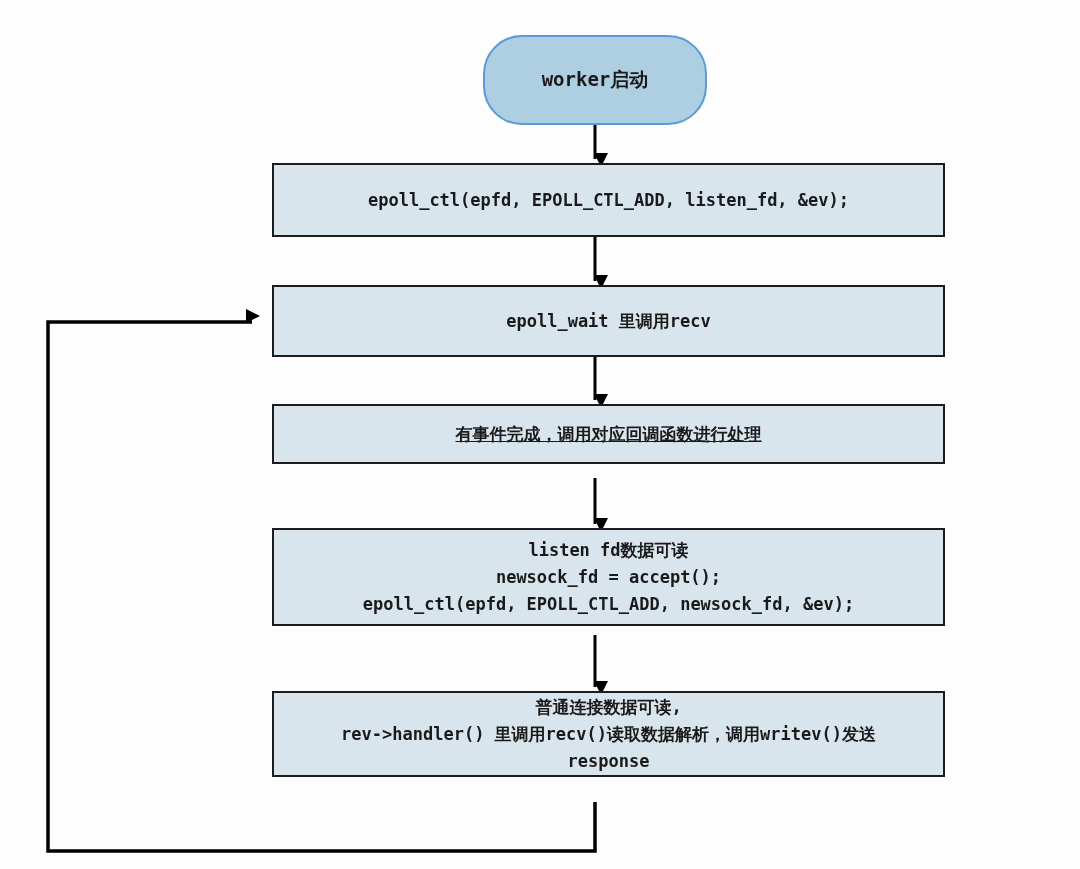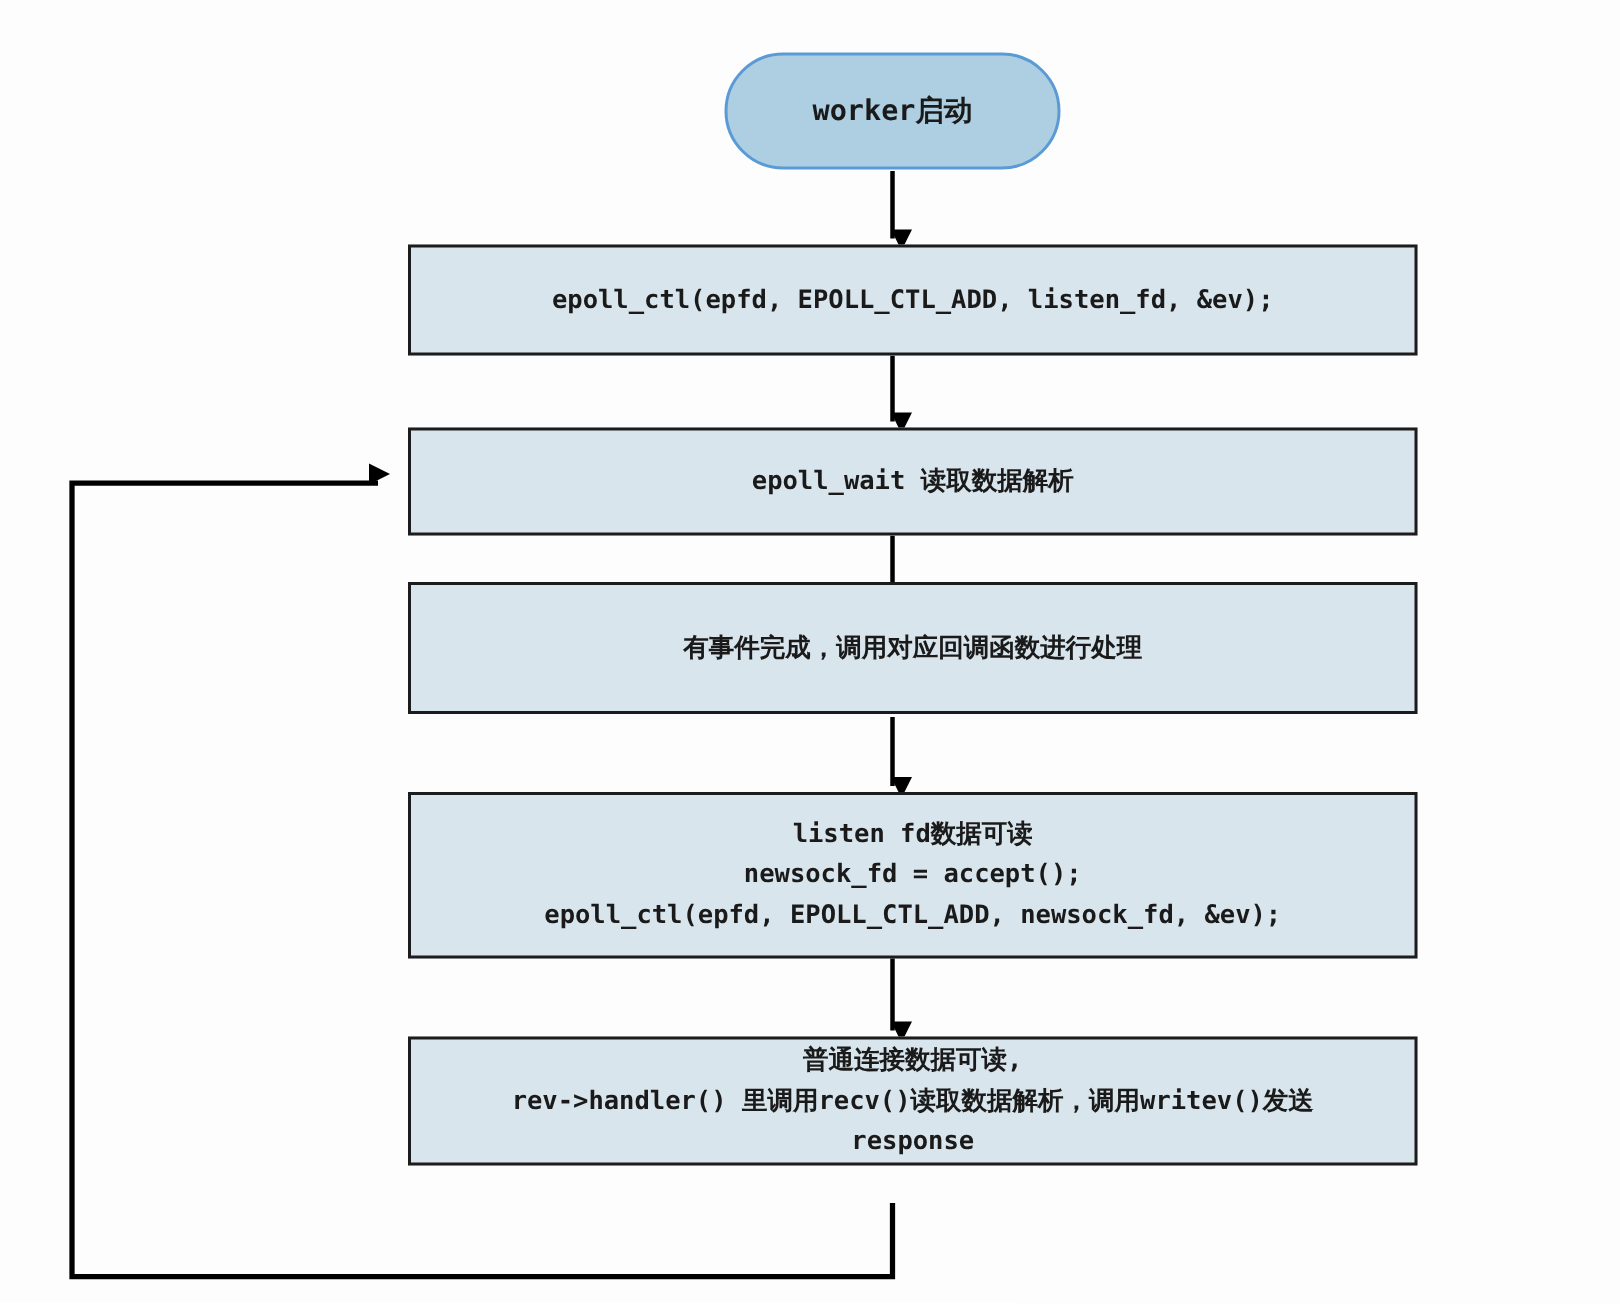--- a/index.html
+++ b/index.html
@@ -30,21 +30,21 @@
     justify-content: center;
     box-sizing: border-box;
     text-align: center;
     color: #1a1a1a;
     font-weight: bold;
   }
   .terminator {
     left: 483px;
     top: 35px;
     width: 224px;
-    height: 78px;
+    height: 90px;
     border: 2px solid var(--start-border, #5b9bd5);
     border-radius: 39px;
     background: var(--start-fill, #aecfe2);
     font-size: 19px;
   }
   .process {
     left: 260px;
     width: 673px;
     border: 2px solid var(--box-border, #1c1c1c);
     background: var(--box-fill, #d9e5ec);
@@ -52,22 +52,22 @@
     margin-left: 12px;
   }
   .process .label {
     white-space: pre-line;
     line-height: 27px;
     width: 100%;
     padding: 0 6px;
   }
   .box-1 { top: 163px; height: 74px; }
   .box-2 { top: 285px; height: 72px; }
-  .box-3 { top: 388px; height: 88px; }
-  .box-4 { top: 528px; height: 111px; }
+  .box-3 { top: 404px; height: 60px; text-decoration: underline; }
+  .box-4 { top: 528px; height: 98px; }
   .box-5 { top: 691px; height: 86px; }
 </style>
 </head>
 <body>
 
 <div class="canvas">
 
   <svg class="connectors" viewBox="0 0 1080 869" xmlns="http://www.w3.org/2000/svg">
     <defs>
       <marker id="arrow-down" markerUnits="userSpaceOnUse" markerWidth="18" markerHeight="18" refX="8" refY="14" orient="auto-start-reverse">
@@ -90,21 +90,21 @@
 
   <div class="node terminator">
     <span class="label">worker启动</span>
   </div>
 
   <div class="node process box-1">
     <span class="label">epoll_ctl(epfd, EPOLL_CTL_ADD, listen_fd, &amp;ev);</span>
   </div>
 
   <div class="node process box-2">
-    <span class="label">epoll_wait 读取数据解析</span>
+    <span class="label">epoll_wait 里调用recv</span>
   </div>
 
   <div class="node process box-3">
     <span class="label">有事件完成，调用对应回调函数进行处理</span>
   </div>
 
   <div class="node process box-4">
     <span class="label">listen fd数据可读
 newsock_fd = accept();
 epoll_ctl(epfd, EPOLL_CTL_ADD, newsock_fd, &amp;ev);</span>

